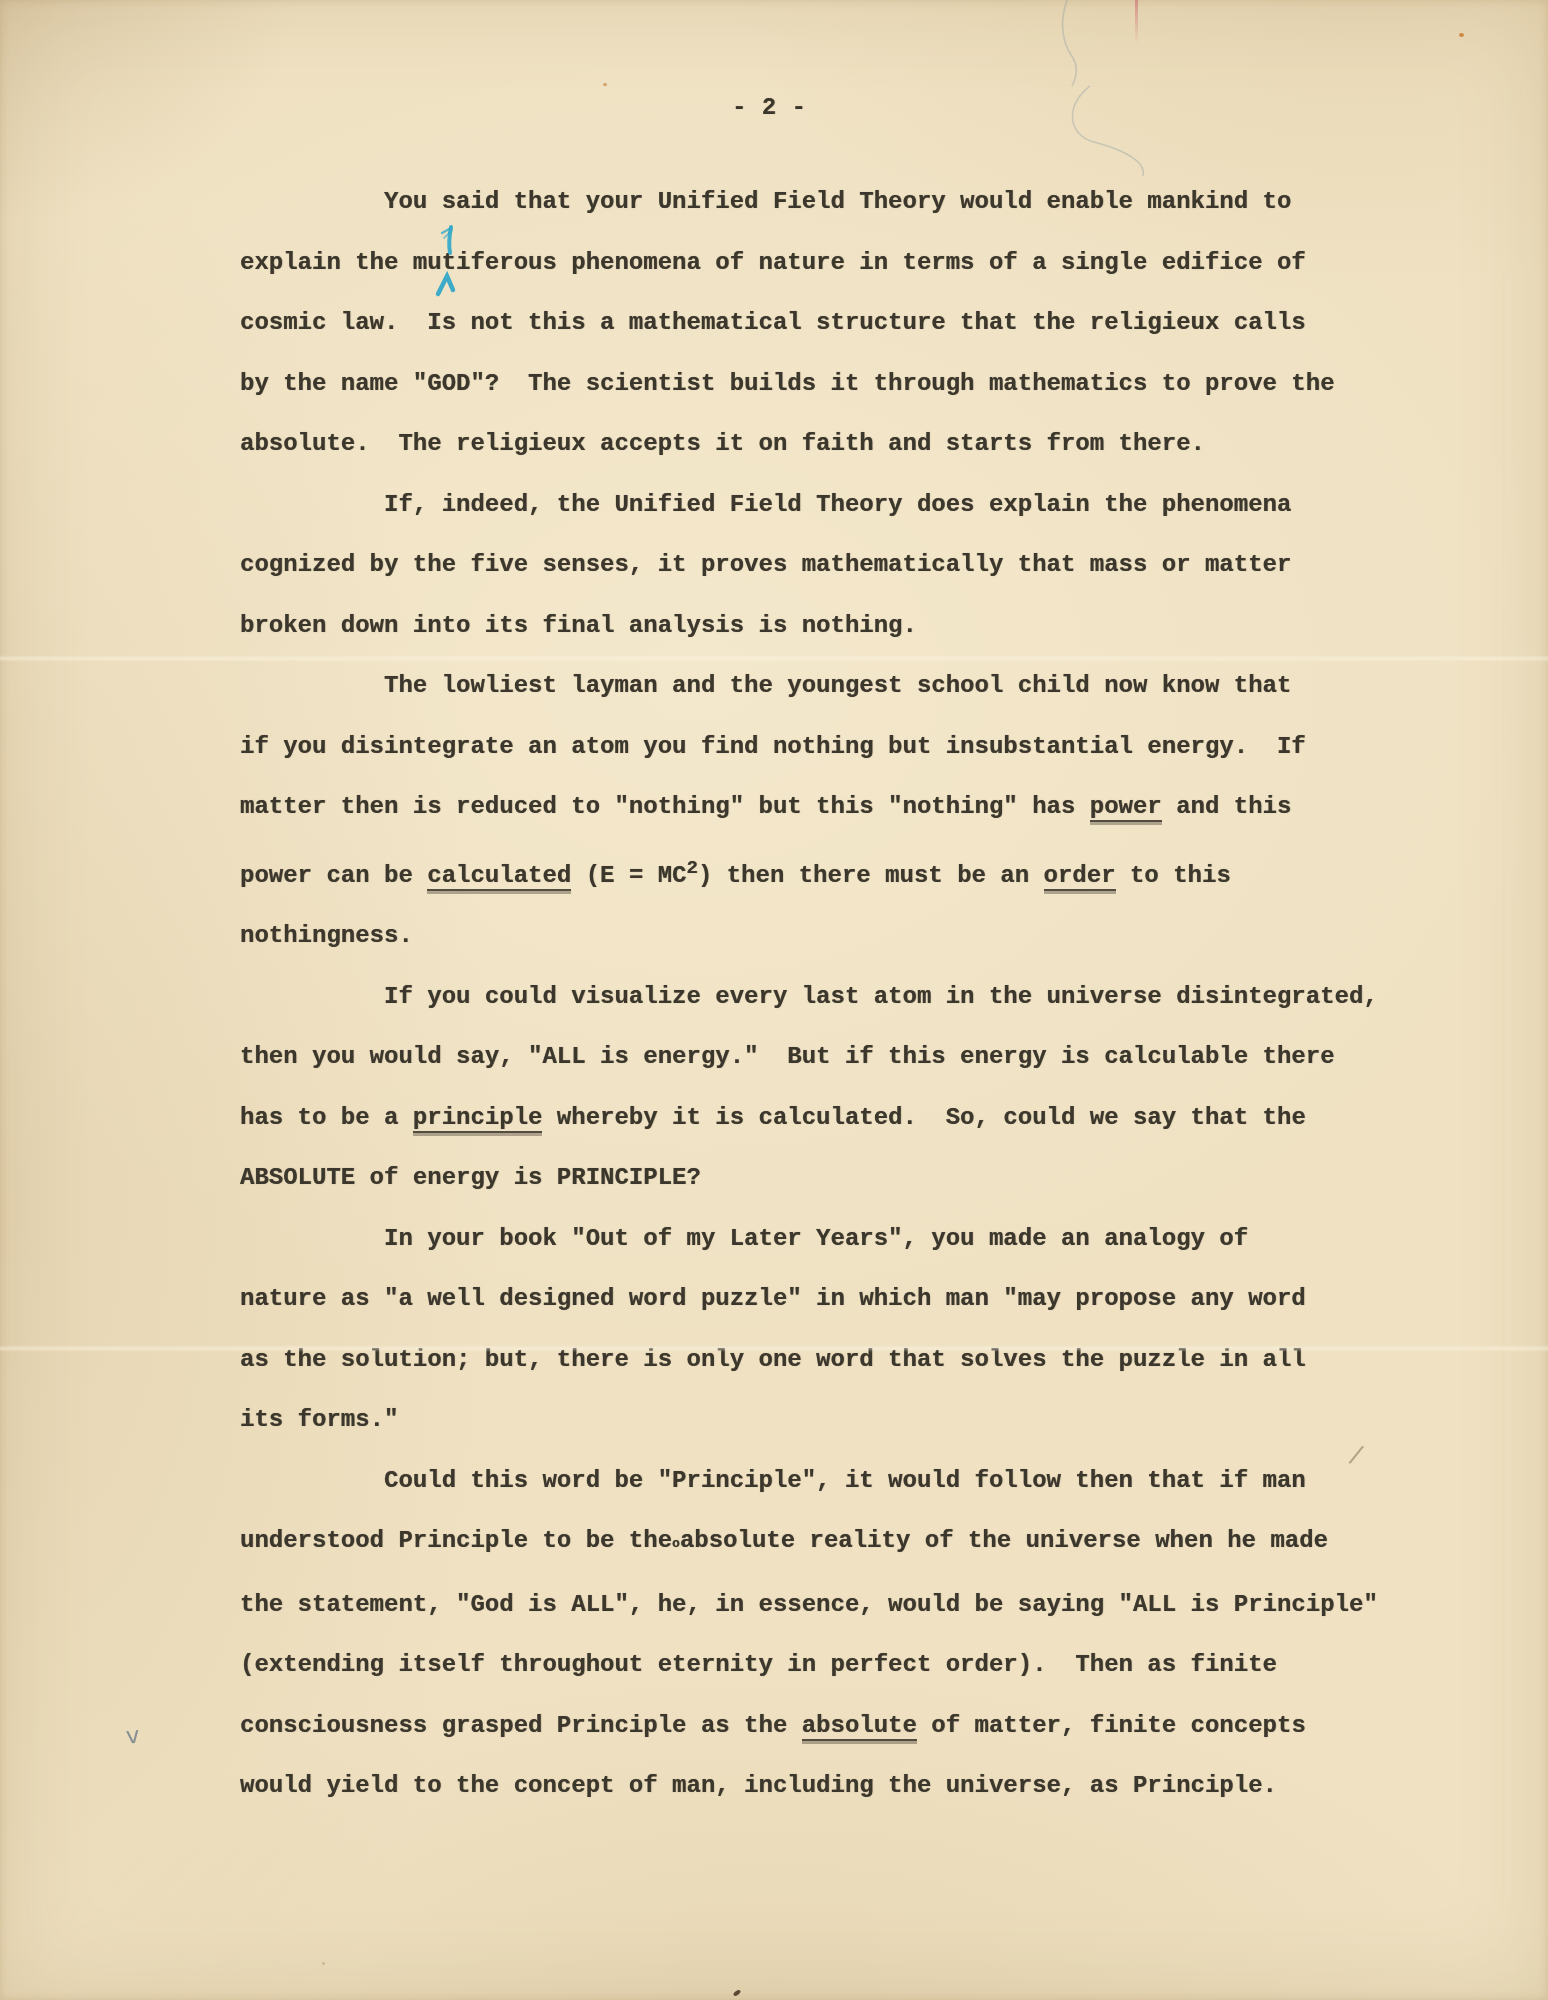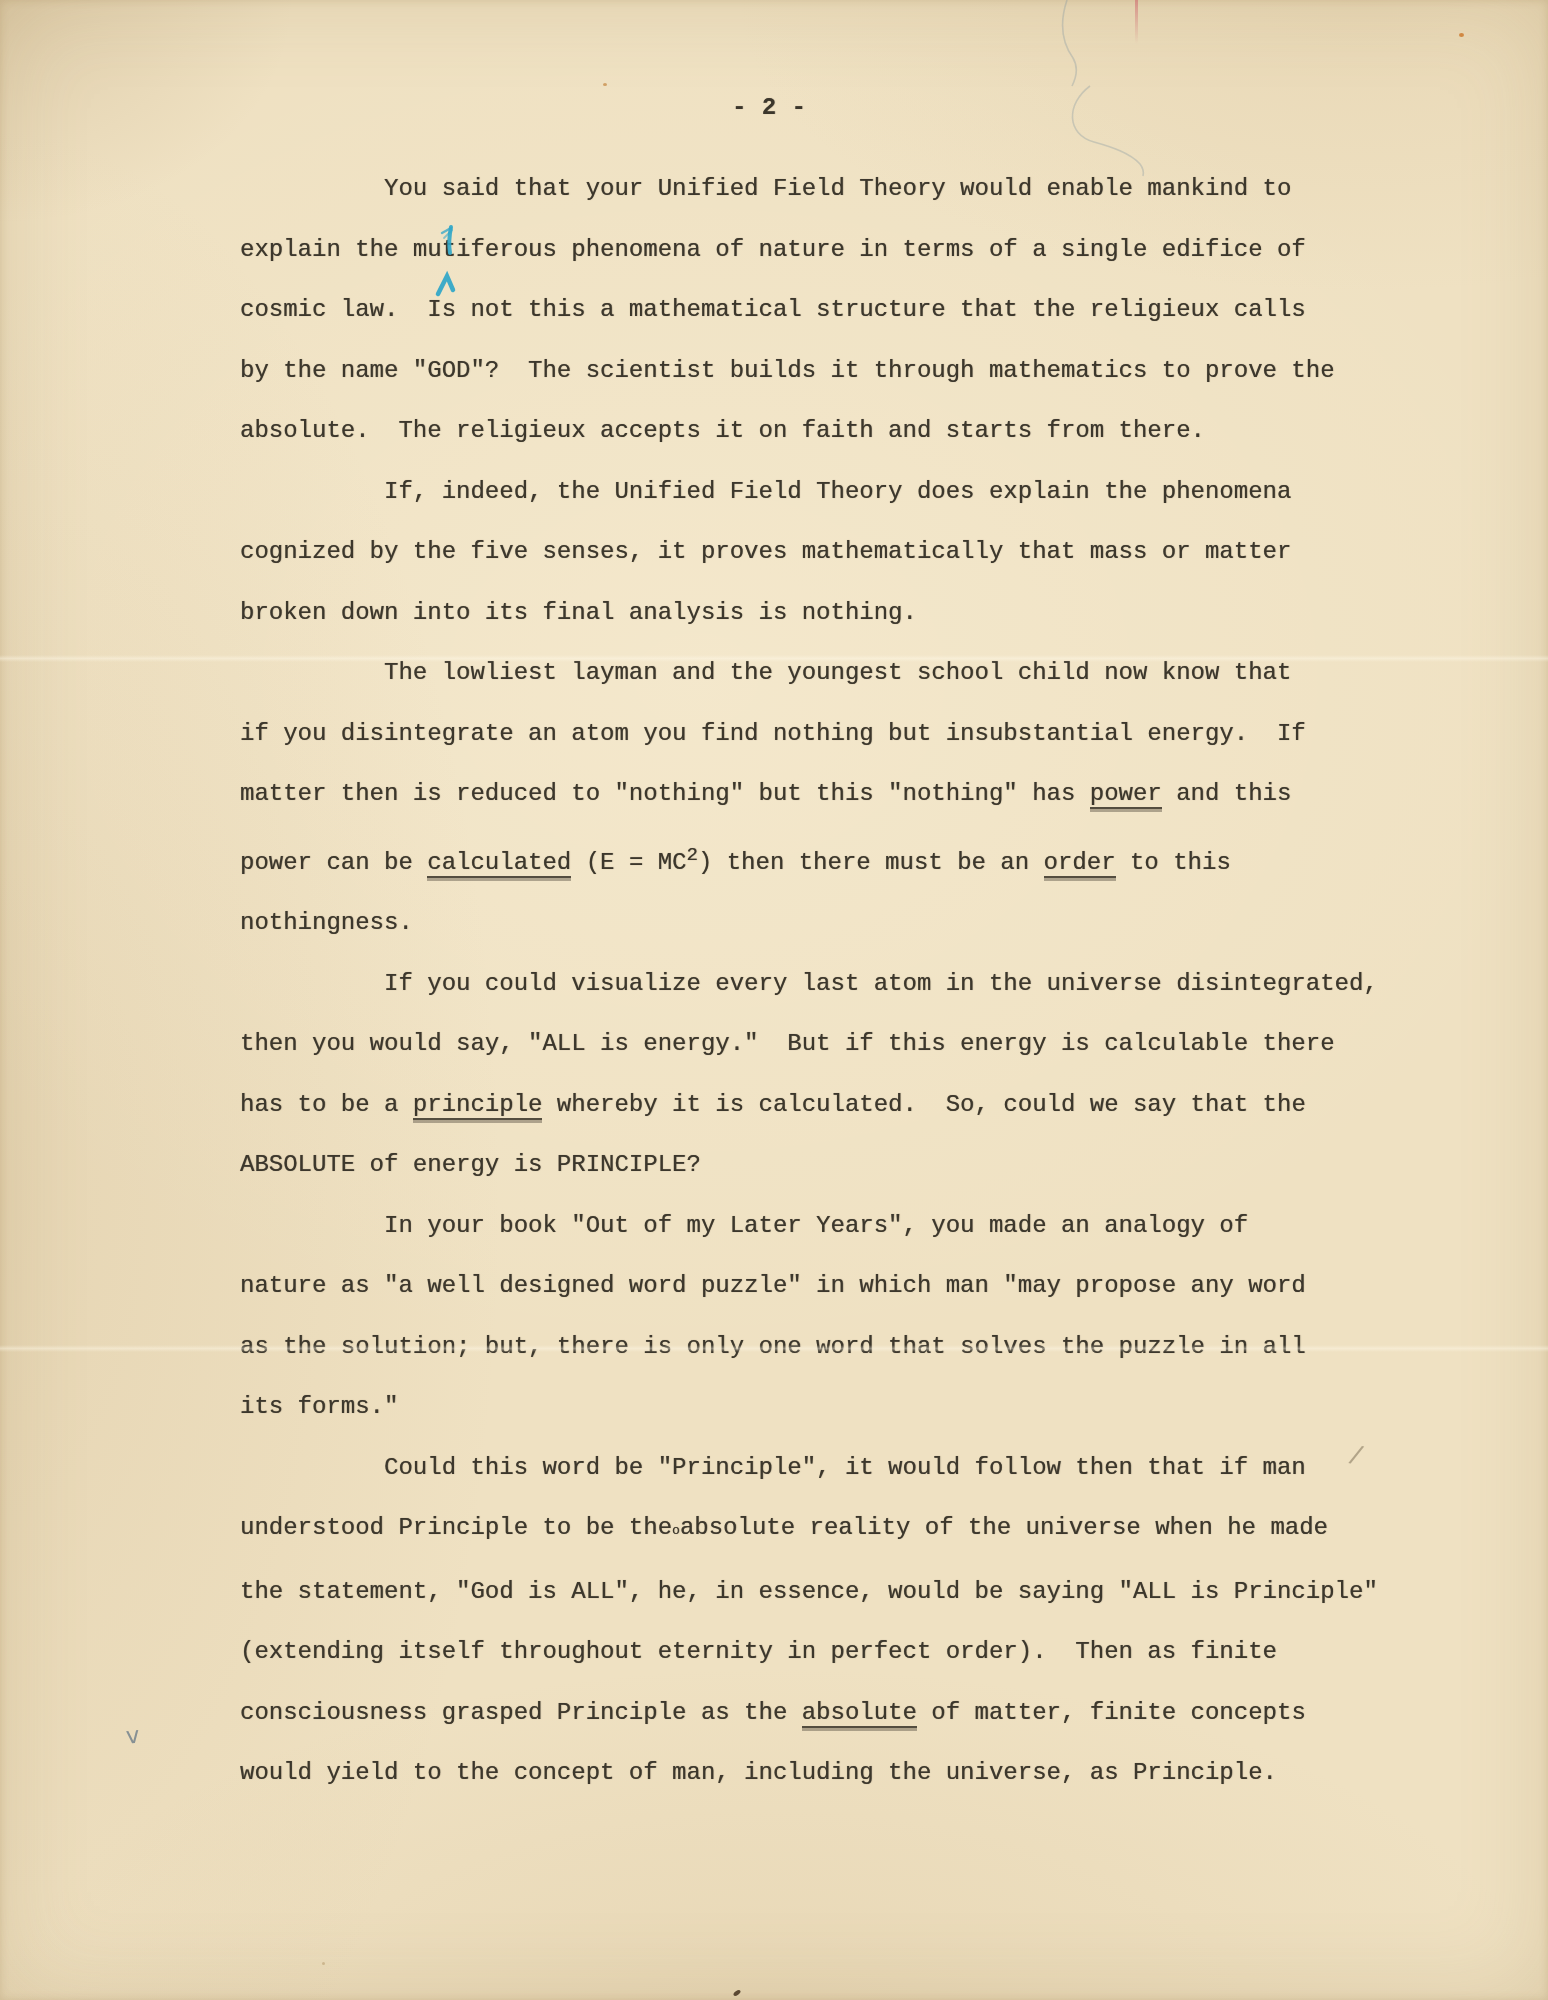--- a/index.html
+++ b/index.html
@@ -18,22 +18,22 @@
     box-shadow: inset 0 0 90px rgba(150,118,66,0.20), inset 0 0 10px rgba(140,110,60,0.22);
   }
   .page-number{
     position:absolute;left:732px;top:94px;
     font-size:24px;font-weight:700;color:#3c372c;
     letter-spacing:0.5px;
     text-shadow:0.4px 0.4px 0.7px rgba(60,52,40,0.5);
     white-space:pre;
   }
   .typed-text{
-    position:absolute;left:240px;top:159px;width:1200px;
-    font-size:24px;line-height:60.5px;font-weight:400;
+    position:absolute;left:240px;top:172px;width:1200px;
+    font-size:24px;line-height:60.5px;font-weight:700;
     color:#3c372c;
     text-shadow:0.4px 0.4px 0.8px rgba(60,52,40,0.50), -0.2px 0 0.5px rgba(60,52,40,0.30);
     white-space:pre;
   }
   .typed-text .u{
     border-bottom:2.4px solid rgba(62,56,44,0.88);
     box-shadow:0 3px 0 rgba(62,56,44,0.38);
   }
   .typed-text .sup{
     font-size:19px;vertical-align:9px;

